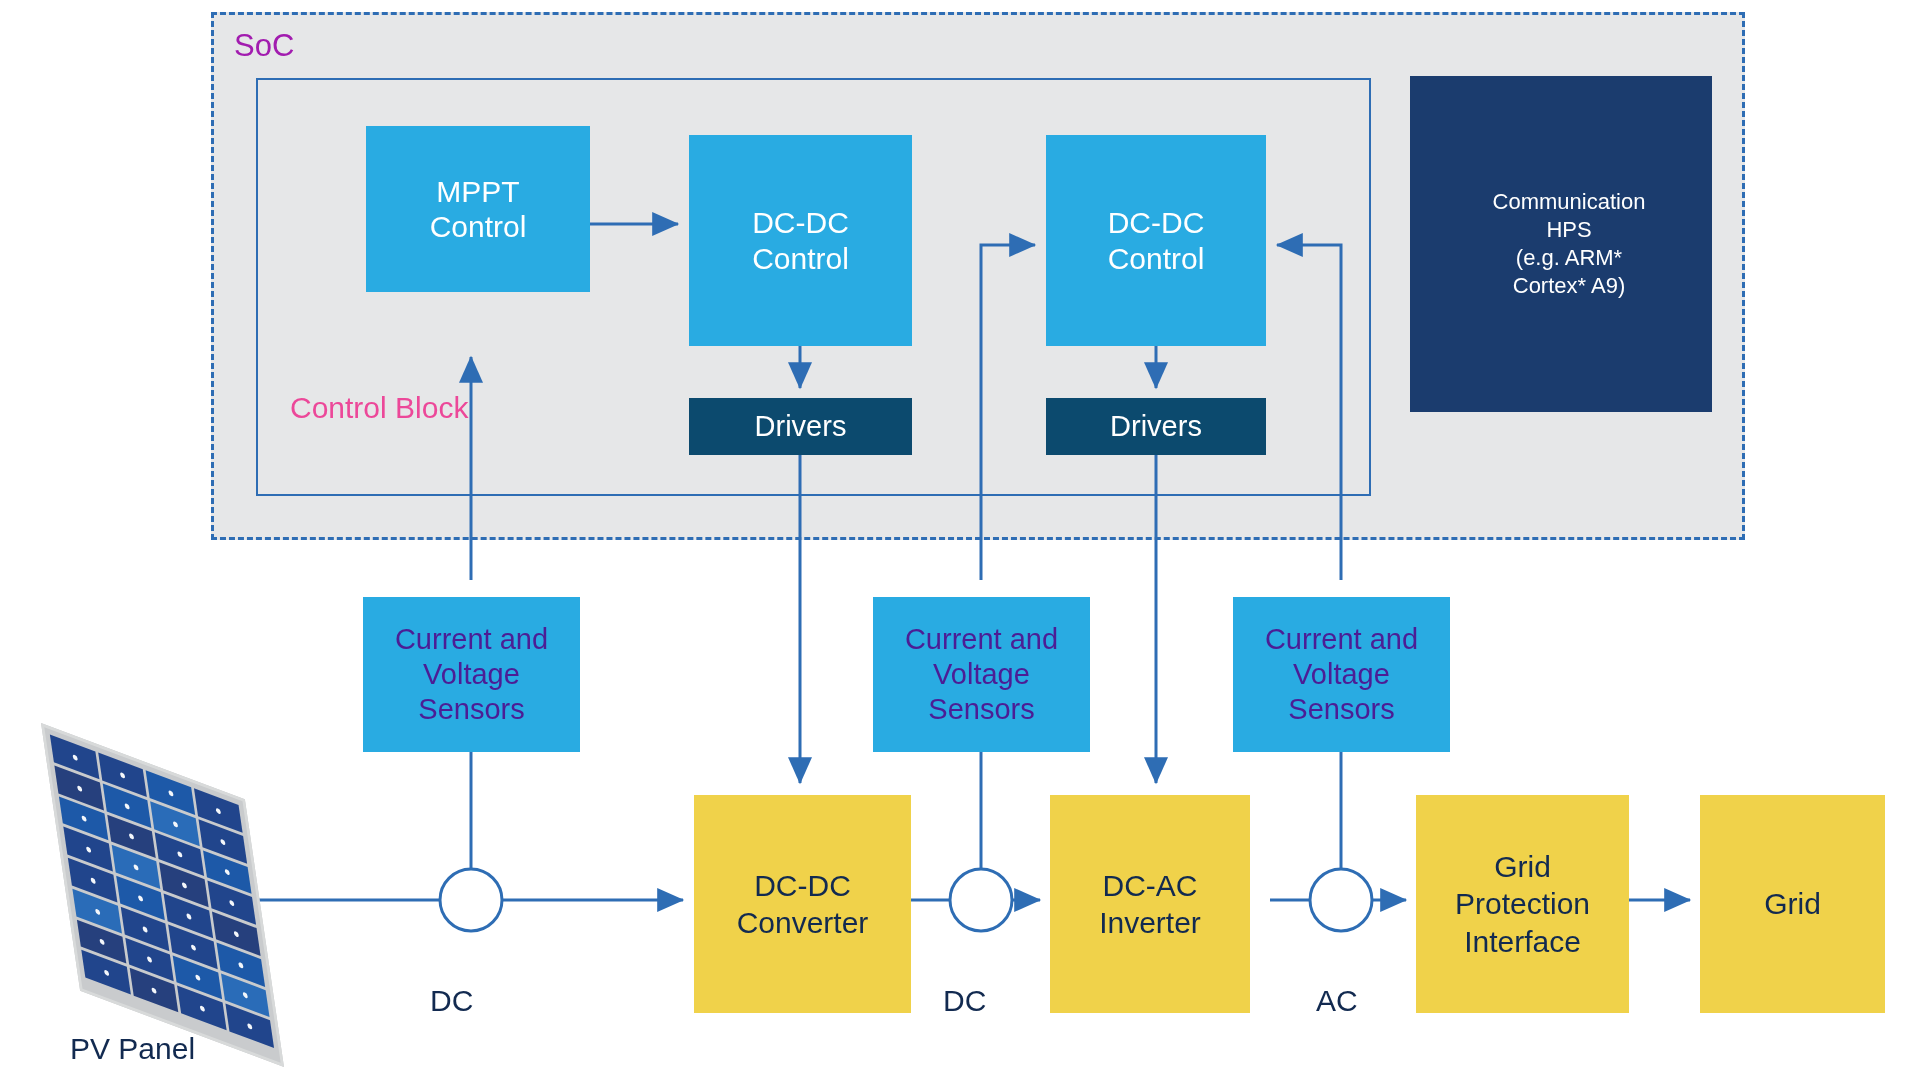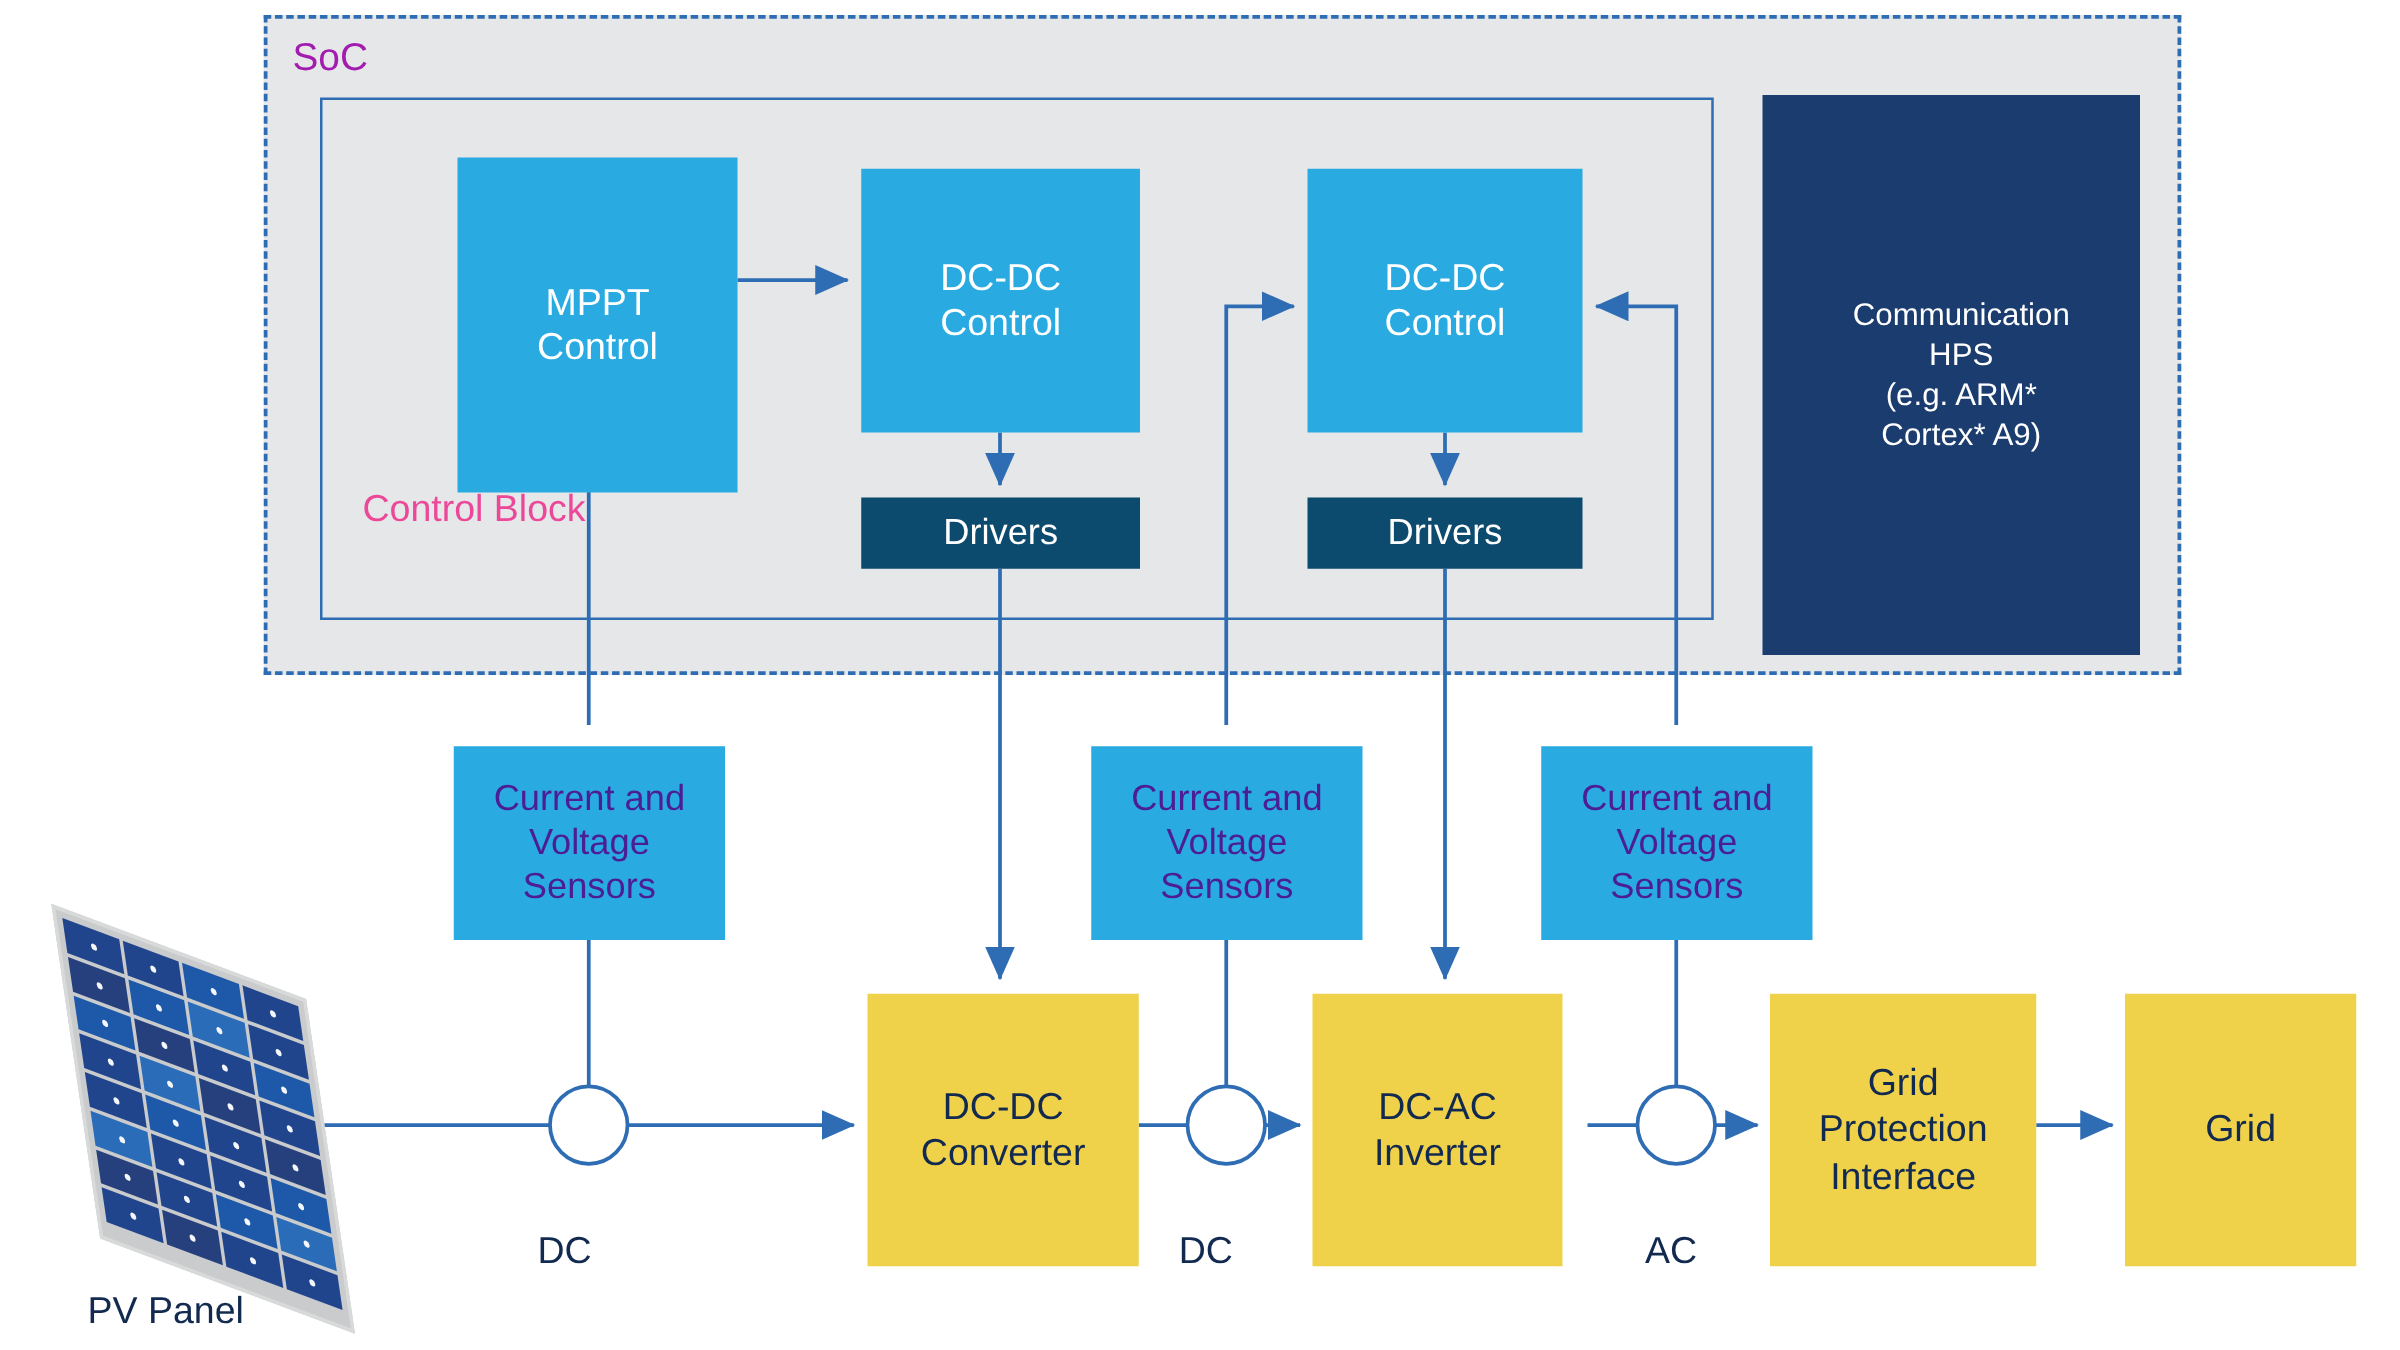--- a/index.html
+++ b/index.html
@@ -16,30 +16,30 @@
       background:#e6e7e8;border:3px dashed #2e6db4;box-sizing:border-box;}
   #soc-label{position:absolute;left:234px;top:28px;font-size:31px;color:#a21caf;}
 
   
   #control-block-border{position:absolute;left:256px;top:78px;width:1115px;height:418px;
       border:2px solid #2e6db4;box-sizing:border-box;background:transparent;}
   #control-block-label{position:absolute;left:290px;top:390px;font-size:30px;color:#ec4899;
       line-height:1.22;text-align:left;}
 
   .ctrl{background:#29abe2;color:#ffffff;font-size:30px;}
-  #mppt-control{left:366px;top:126px;width:224px;height:268px;}
+  #mppt-control{left:366px;top:126px;width:224px;height:166px;}
   #dcdc-control-1{left:689px;top:135px;width:223px;height:211px;}
   #dcdc-control-2{left:1046px;top:135px;width:220px;height:211px;}
 
   .driver{background:#0c4a6e;color:#ffffff;font-size:29px;}
   #drivers-1{left:689px;top:398px;width:223px;height:57px;}
   #drivers-2{left:1046px;top:398px;width:220px;height:57px;}
 
-  #comm-hps{left:1410px;top:76px;width:302px;height:448px;background:#1b3c6e;
-      color:#ffffff;font-size:25px;line-height:1.28;padding-left:16px;}
+  #comm-hps{left:1410px;top:76px;width:302px;height:336px;background:#1b3c6e;
+      color:#ffffff;font-size:22px;line-height:1.28;padding-left:16px;}
 
   .sensor{background:#29abe2;color:#4c1d95;font-size:29px;line-height:1.2;margin-top:17px;}
   #sensor-1{left:363px;top:580px;width:217px;height:155px;}
   #sensor-2{left:873px;top:580px;width:217px;height:155px;}
   #sensor-3{left:1233px;top:580px;width:217px;height:155px;}
 
   .power{background:#f0d24a;color:#122a50;font-size:30px;line-height:1.25;}
   #dcdc-converter{left:694px;top:795px;width:217px;height:218px;}
   #dcac-inverter{left:1050px;top:795px;width:200px;height:218px;}
   #grid-protection{left:1416px;top:795px;width:213px;height:218px;}

